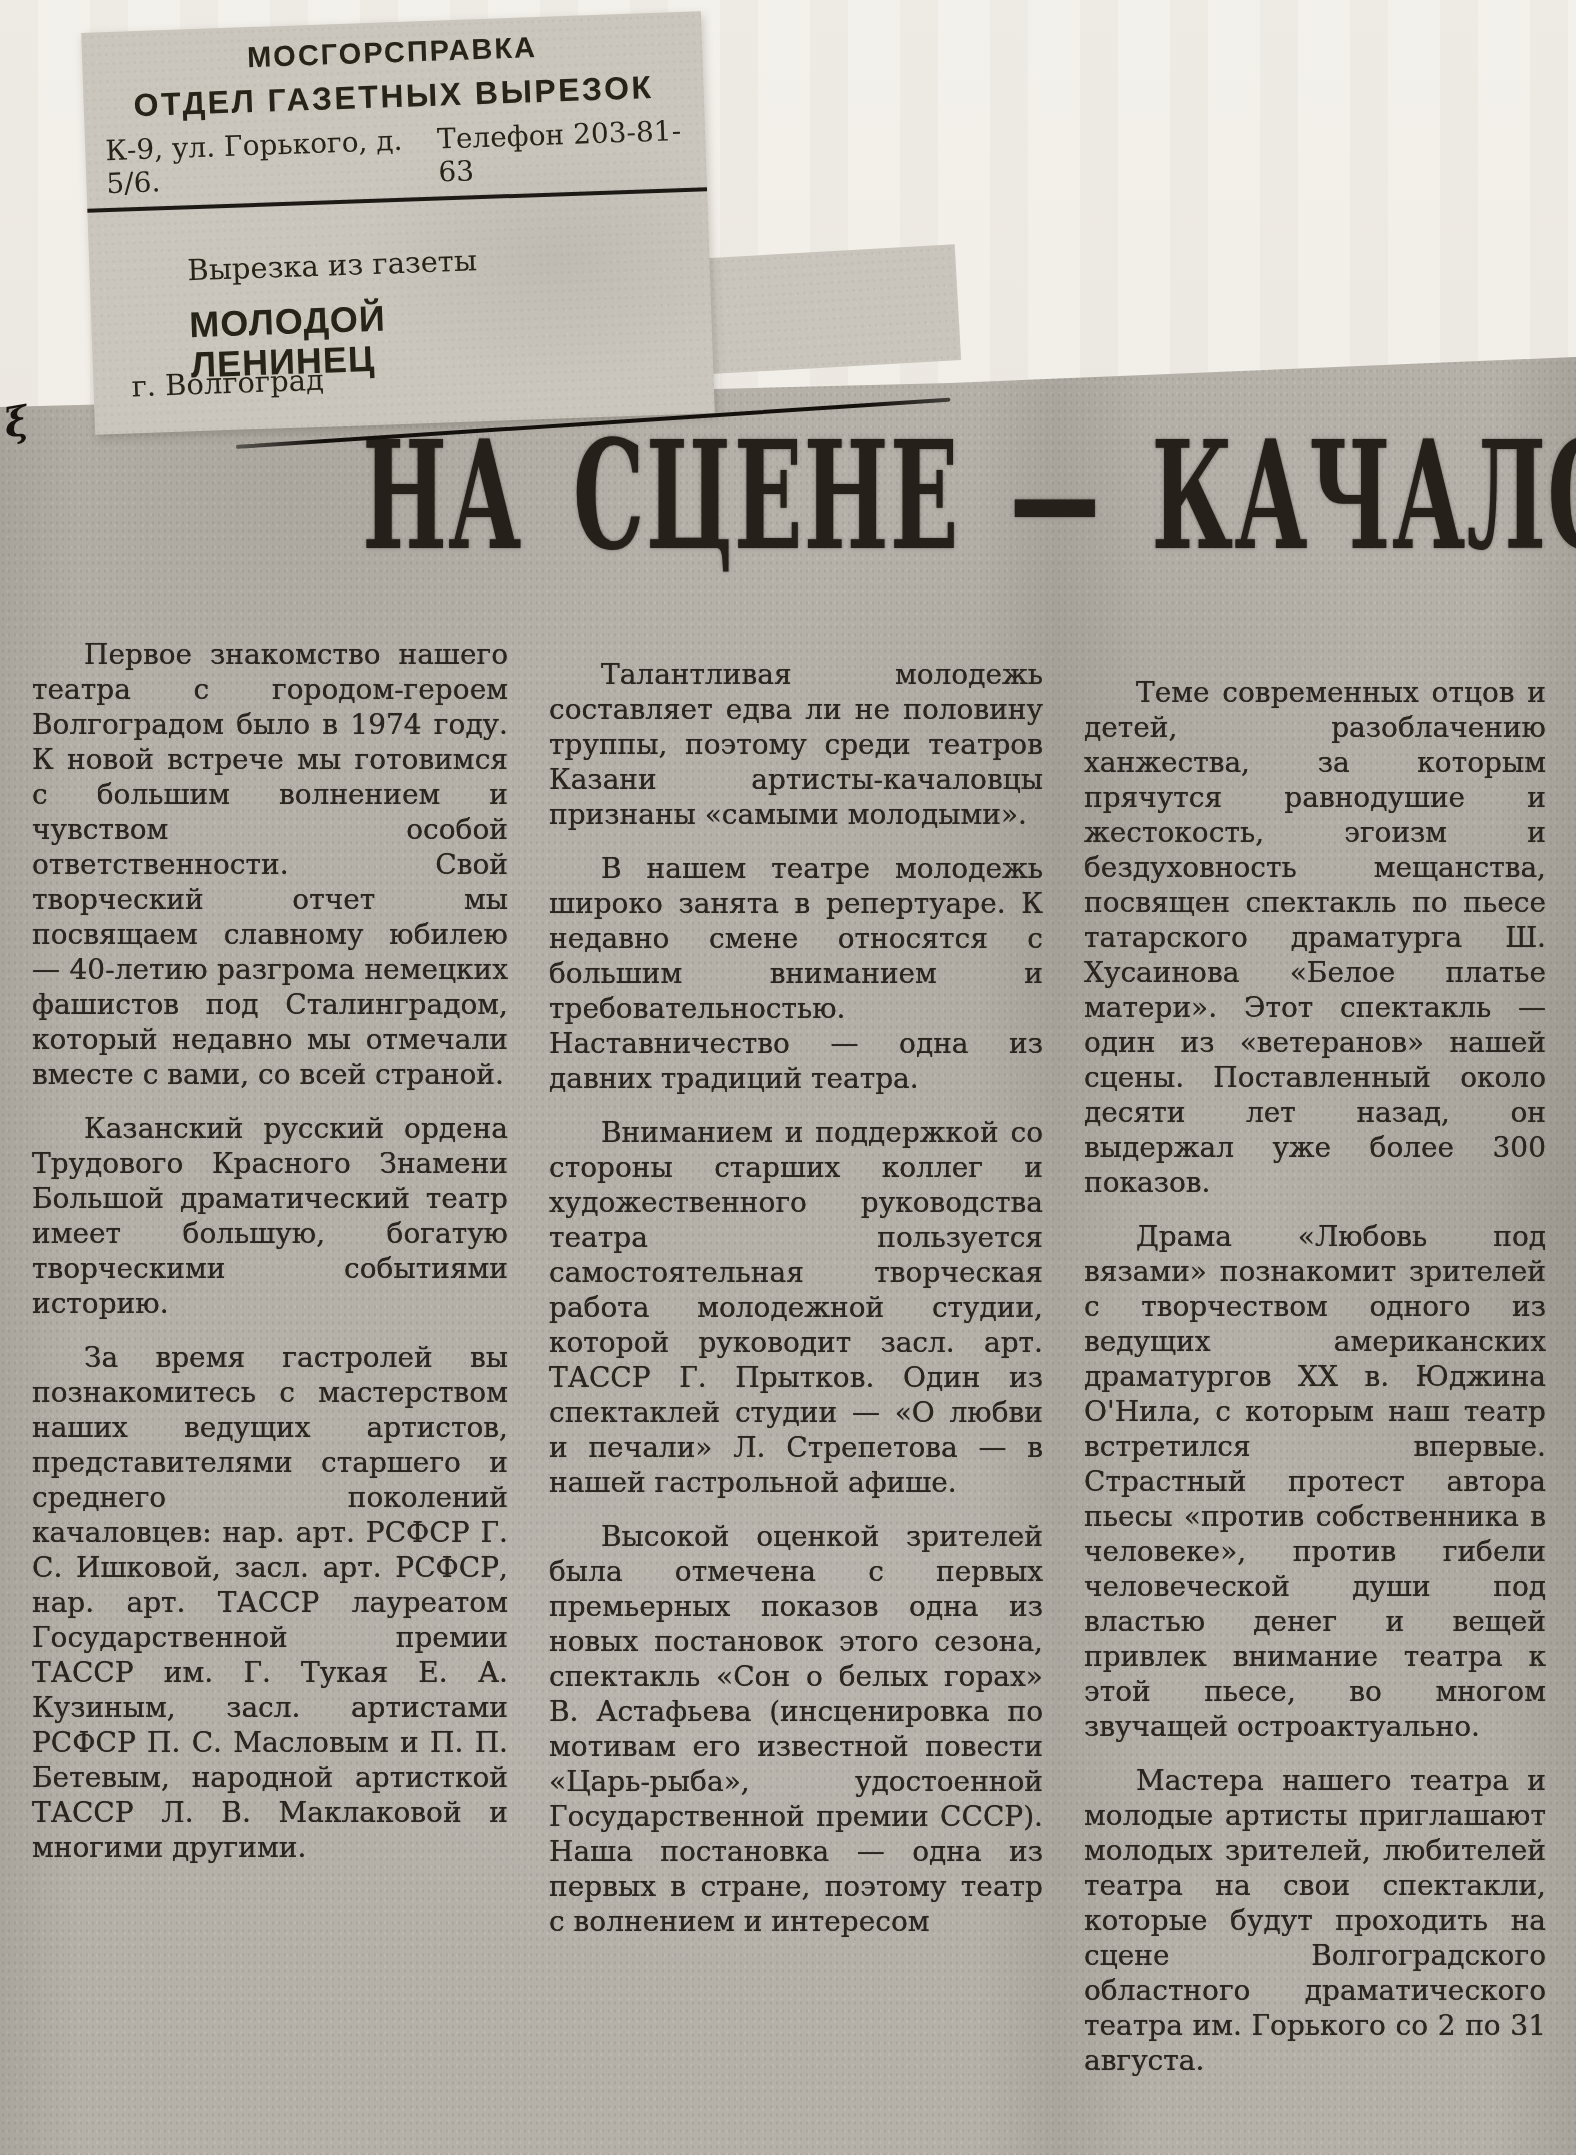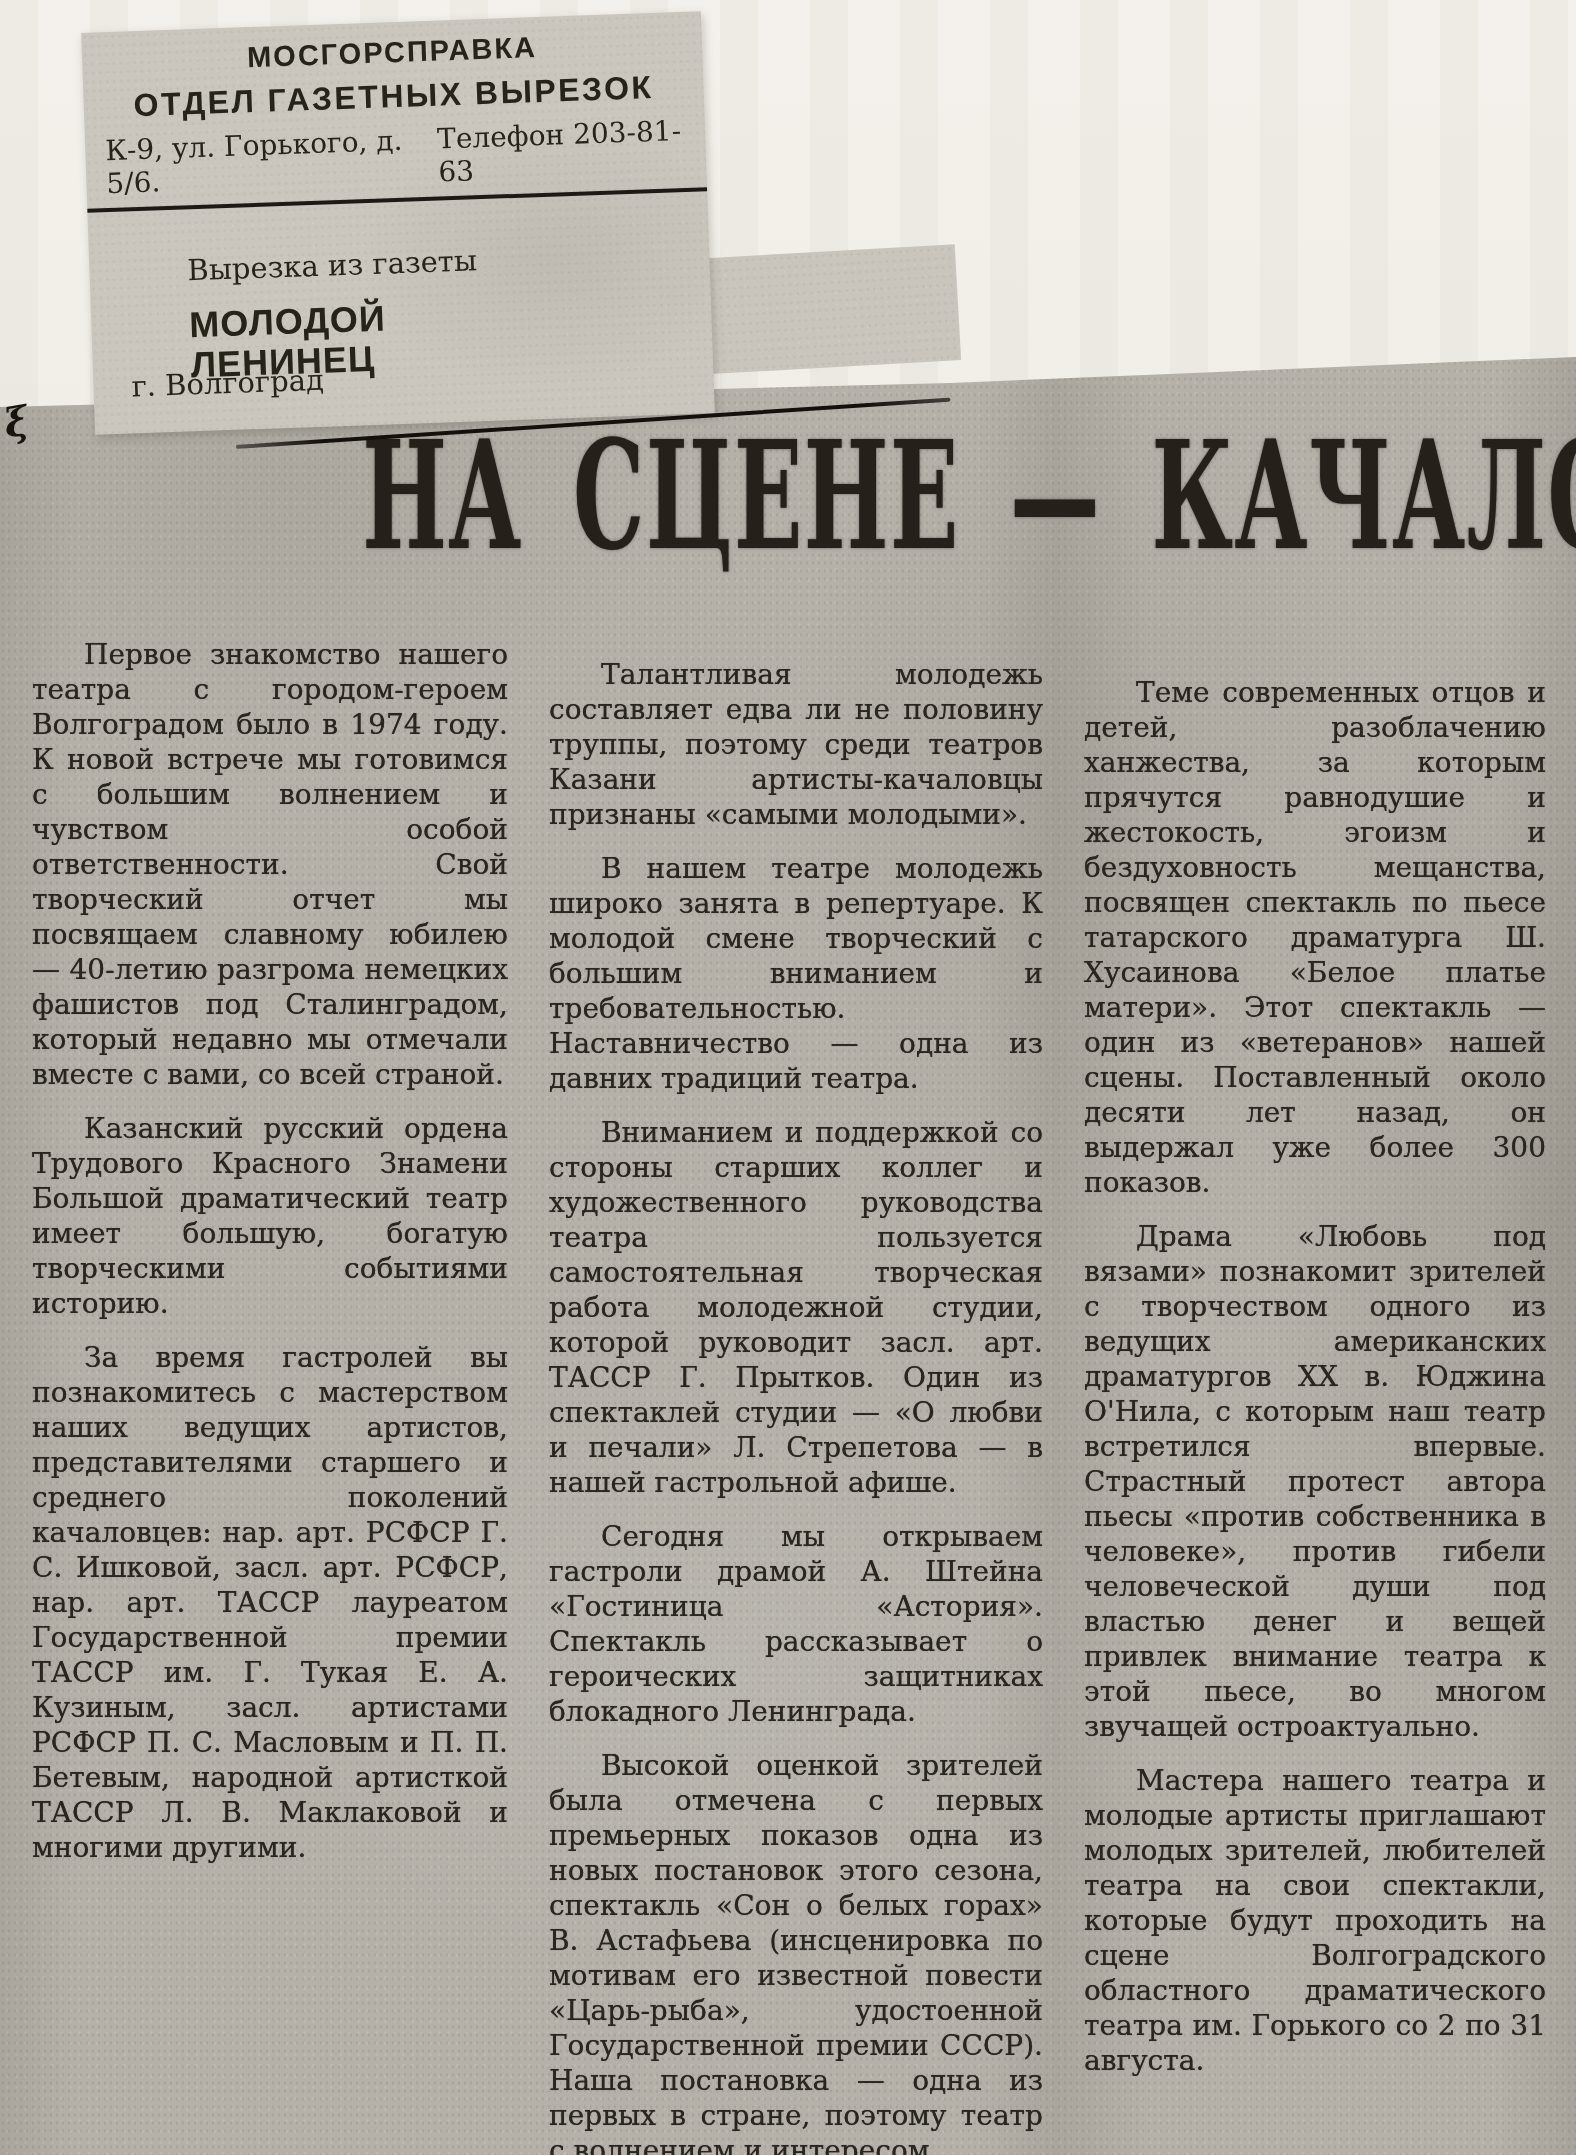--- a/index.html
+++ b/index.html
@@ -149,23 +149,22 @@
   <div class="cols">
 
     <div class="col col-1">
       <p>Первое знакомство нашего театра с городом-героем Волгоградом было в 1974 году. К новой встрече мы готовимся с большим волнением и чувством особой ответственности. Свой творческий отчет мы посвящаем славному юбилею — 40-летию разгрома немецких фашистов под Сталинградом, который недавно мы отмечали вместе с вами, со всей страной.</p>
       <p>Казанский русский ордена Трудового Красного Знамени Большой драматический театр имеет большую, богатую творческими событиями историю.</p>
       <p>За время гастролей вы познакомитесь с мастерством наших ведущих артистов, представителями старшего и среднего поколений качаловцев: нар. арт. РСФСР Г. С. Ишковой, засл. арт. РСФСР, нар. арт. ТАССР лауреатом Государственной премии ТАССР им. Г. Тукая Е. А. Кузиным, засл. артистами РСФСР П. С. Масловым и П. П. Бетевым, народной артисткой ТАССР Л. В. Маклаковой и многими другими.</p>
     </div>
 
     <div class="col col-2">
       <p>Талантливая молодежь составляет едва ли не половину труппы, поэтому среди театров Казани артисты-качаловцы признаны «самыми молодыми».</p>
-      <p>В нашем театре молодежь широко занята в репертуаре. К молодой смене творческий с большим вниманием и требовательностью. Наставничество — одна из давних традиций театра.</p>
+      <p>В нашем театре молодежь широко занята в репертуаре. К недавно смене относятся с большим вниманием и требовательностью. Наставничество — одна из давних традиций театра.</p>
       <p>Вниманием и поддержкой со стороны старших коллег и художественного руководства театра пользуется самостоятельная творческая работа молодежной студии, которой руководит засл. арт. ТАССР Г. Прытков. Один из спектаклей студии — «О любви и печали» Л. Стрепетова — в нашей гастрольной афише.</p>
-      <p>Сегодня мы открываем гастроли драмой А. Штейна «Гостиница «Астория». Спектакль рассказывает о героических защитниках блокадного Ленинграда.</p>
       <p>Высокой оценкой зрителей была отмечена с первых премьерных показов одна из новых постановок этого сезона, спектакль «Сон о белых горах» В. Астафьева (инсценировка по мотивам его известной повести «Царь-рыба», удостоенной Государственной премии СССР). Наша постановка — одна из первых в стране, поэтому театр с волнением и интересом</p>
     </div>
 
     <div class="col col-3">
       <p>Теме современных отцов и детей, разоблачению ханжества, за которым прячутся равнодушие и жестокость, эгоизм и бездуховность мещанства, посвящен спектакль по пьесе татарского драматурга Ш. Хусаинова «Белое платье матери». Этот спектакль — один из «ветеранов» нашей сцены. Поставленный около десяти лет назад, он выдержал уже более 300 показов.</p>
       <p>Драма «Любовь под вязами» познакомит зрителей с творчеством одного из ведущих американских драматургов XX в. Юджина О'Нила, с которым наш театр встретился впервые. Страстный протест автора пьесы «против собственника в человеке», против гибели человеческой души под властью денег и вещей привлек внимание театра к этой пьесе, во многом звучащей остроактуально.</p>
       <p>Мастера нашего театра и молодые артисты приглашают молодых зрителей, любителей театра на свои спектакли, которые будут проходить на сцене Волгоградского областного драматического театра им. Горького со 2 по 31 августа.</p>
 
     </div>
 

